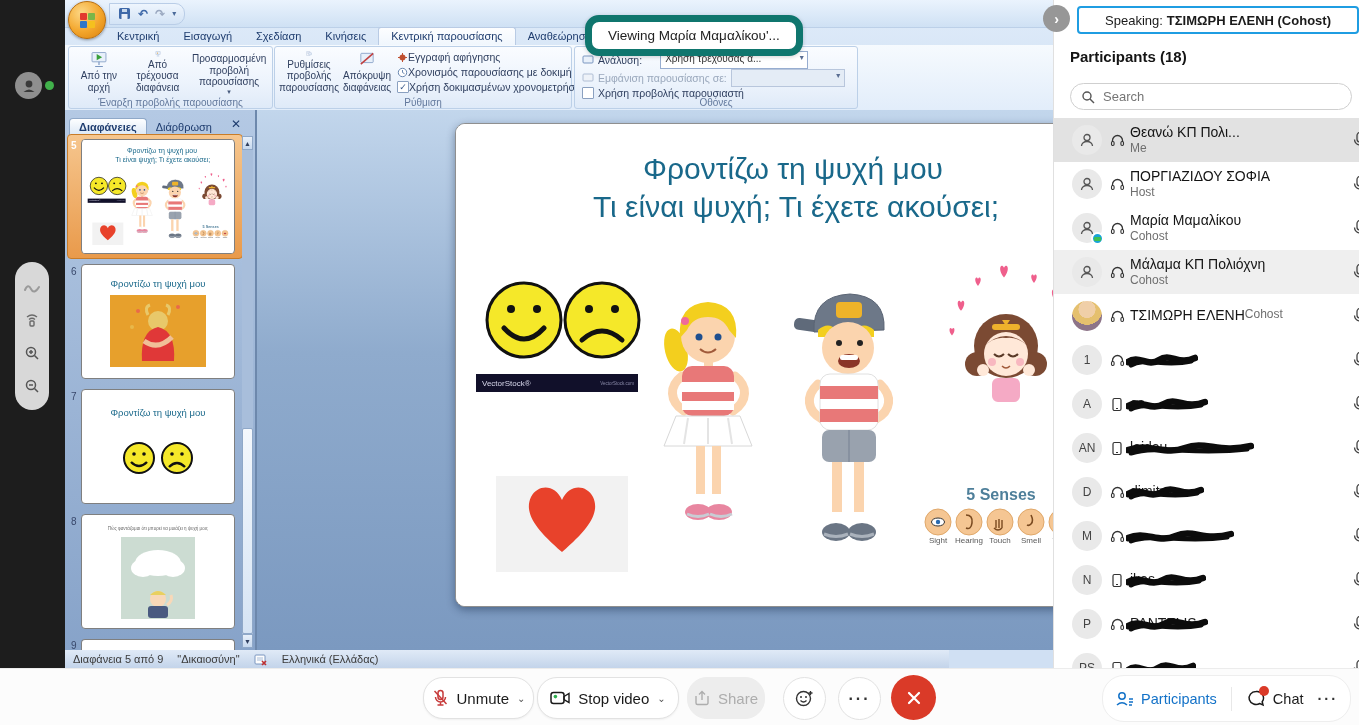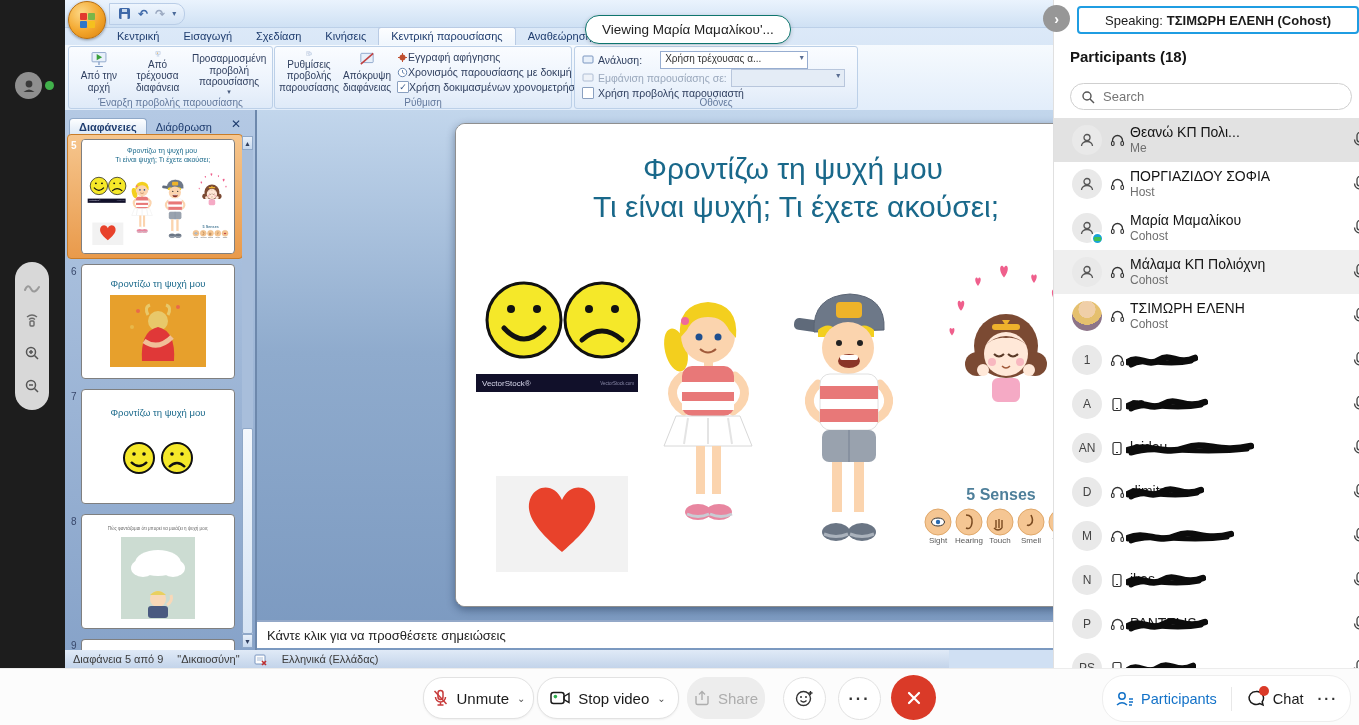--- a/index.html
+++ b/index.html
@@ -77,21 +77,21 @@
   .slide-canvas{position:absolute;left:390px;top:13px;width:640px;height:482px;background:#fff;
                 border:1px solid #8f8f8f;border-radius:10px;box-shadow:0 3px 8px rgba(20,40,70,.45);overflow:hidden;}
   .notes-bar{position:absolute;left:192px;top:510px;width:796px;height:28px;background:#fff;
              border-top:2px solid #93a8c8;font-size:13px;color:#222;display:flex;align-items:center;
              padding-left:10px;box-sizing:border-box;}
   .status-bar{position:absolute;left:0;top:650px;width:884px;height:18px;
               background:linear-gradient(#e0eaf7,#c3d4ea);display:flex;align-items:center;gap:14px;
               font-size:11px;color:#3a3a3a;padding-left:8px;box-sizing:border-box;z-index:3;}
   
   #viewing-toast{position:absolute;left:585px;top:15px;height:27px;padding:0 16px;border-radius:14px;
-                 background:#fff;border:1px solid #0f766e;box-shadow:0 1px 4px rgba(0,0,0,.18);
+                 background:#fff;border:7px solid #0f766e;box-shadow:0 1px 4px rgba(0,0,0,.18);
                  display:flex;align-items:center;font-size:13.5px;color:#222;z-index:20;}
   
   #panel{position:absolute;left:1053px;top:0;width:306px;height:668px;background:#fff;
          border-left:1px solid #e0e0e0;z-index:10;}
   .chevron{position:absolute;left:-11px;top:5px;width:27px;height:27px;border-radius:50%;background:#979797;
            color:#fff;font-size:14px;font-weight:bold;display:flex;align-items:center;justify-content:center;cursor:pointer;}
   .speaking-box{position:absolute;left:23px;top:6px;width:278px;height:24px;border:2px solid #1f9de2;border-radius:4px;
                 background:#fff;display:flex;align-items:center;justify-content:center;font-size:13px;color:#1a1a1a;
                 white-space:nowrap;overflow:hidden;}
   .speaking-box b{margin-left:4px;}
@@ -510,23 +510,20 @@
           <div class="sp-arrow" style="bottom:0">▼</div>
         </div>
       </div>
 
       <div class="slide-canvas">
         <svg width="640" height="482" viewBox="0 0 640 482">
             <use href="#slide5art"></use>
           </svg>
       </div>
 
-      <div class="notes-bar">
-        <span>Κάντε κλικ για να προσθέσετε σημειώσεις</span>
-      </div>
     </div>
 
     <div class="status-bar">
       <span>Διαφάνεια 5 από 9</span>
       <span>"Δικαιοσύνη"</span>
       <svg width="14" height="13" viewBox="0 0 14 13">
         <rect x="1" y="2" width="10" height="9" rx="1" fill="#fdfdfd" stroke="#7a96c0"></rect>
         <path d="M3 5 h6 M3 7 h6" stroke="#a8bcd8"></path>
         <path d="M8 8 l4 4 M12 8 l-4 4" stroke="#c03030" stroke-width="1.6"></path>
       </svg>
@@ -650,21 +647,21 @@
         </div>
         <div class="prow">
           <div class="av photo"></div>
           <div class="dev">
             <svg width="15" height="15" viewBox="0 0 15 15">
               <path d="M2.5 9 V7.5 a5 5 0 0 1 10 0 V9" fill="none" stroke="#333" stroke-width="1.3"></path>
               <rect x="1.5" y="8.5" width="2.6" height="4" rx="1.2" fill="none" stroke="#333" stroke-width="1.1"></rect>
               <rect x="10.9" y="8.5" width="2.6" height="4" rx="1.2" fill="none" stroke="#333" stroke-width="1.1"></rect>
             </svg>
           </div>
-          <div style="display:flex;flex-direction:column;justify-content:space-between">
+          <div style="display:flex;flex-direction:row;justify-content:space-between">
             <div class="pname">ΤΣΙΜΩΡΗ ΕΛΕΝΗ</div>
             <div class="prole">Cohost</div>
           </div>
           <svg class="rowmic" width="18" height="18" viewBox="0 0 18 18">
             <rect x="6" y="1.5" width="6" height="9.5" rx="3" fill="none" stroke="#444" stroke-width="1.3"></rect>
             <path d="M3.5 8.5 a5.5 5.5 0 0 0 11 0 M9 14 v2.5" fill="none" stroke="#444" stroke-width="1.3"></path>
           </svg>
         </div>
         <div class="prow">
           <div class="av">

